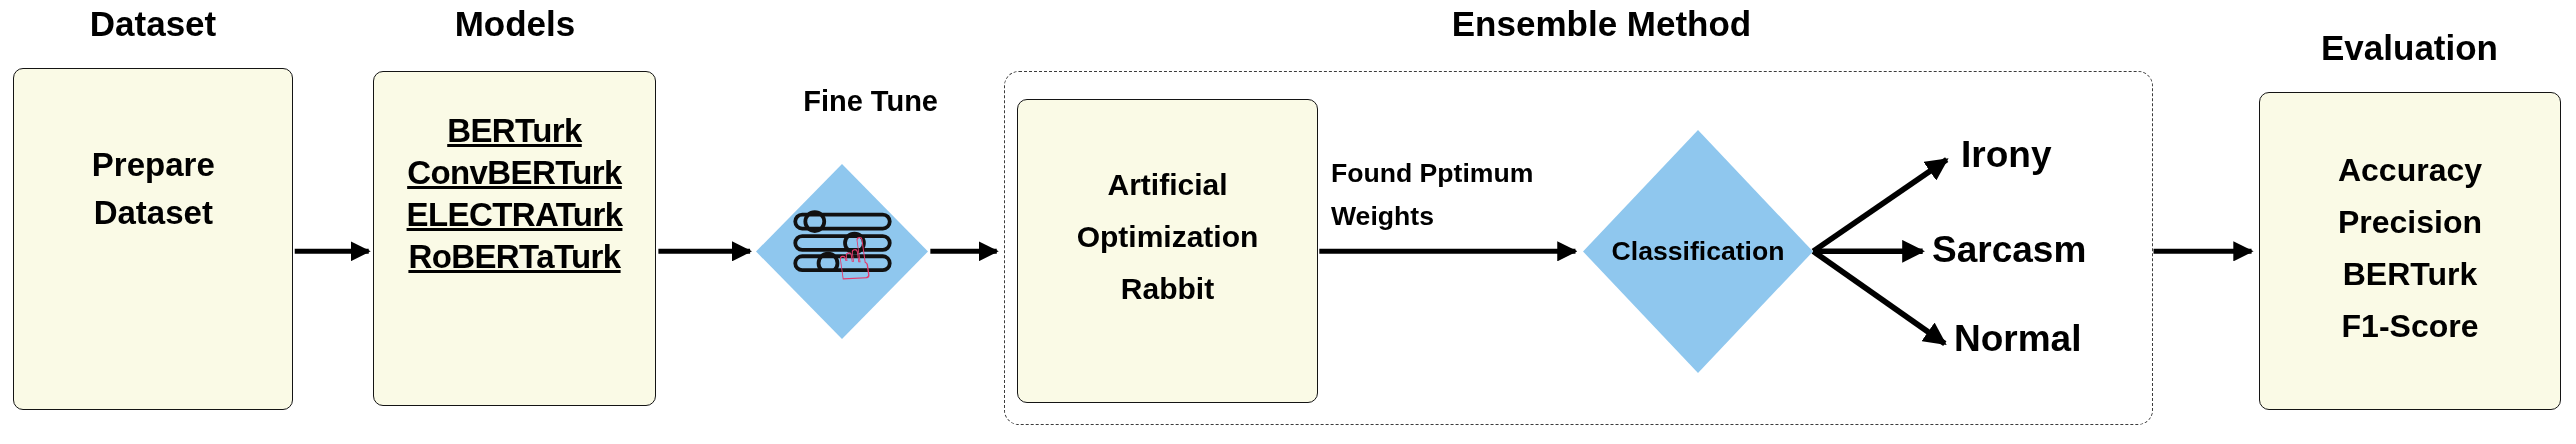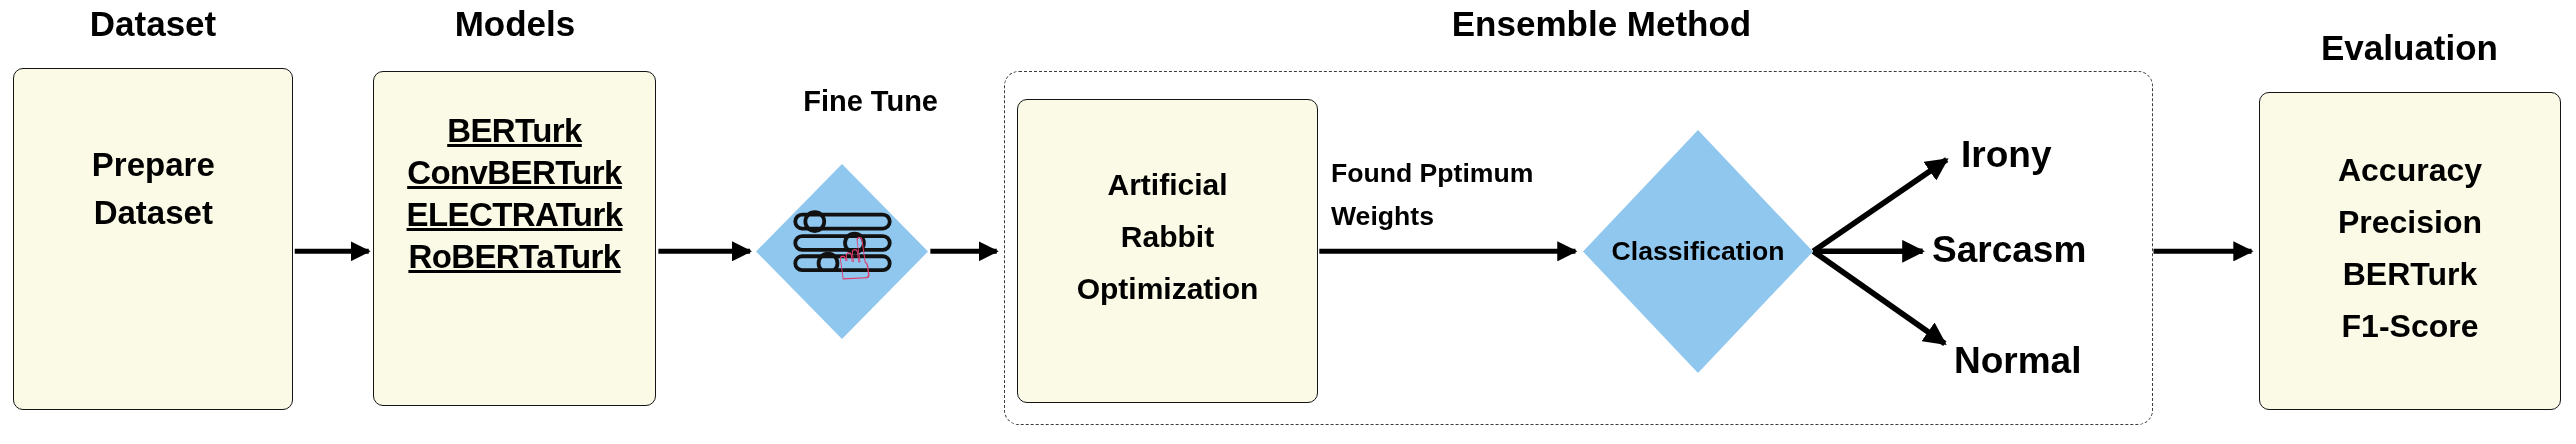--- a/index.html
+++ b/index.html
@@ -34,21 +34,21 @@
   .sliders{position:absolute;left:793px;top:209px;z-index:3;}
   .hand{position:absolute;left:836px;top:231px;z-index:4;color:var(--hand-pink);
         font-family:"DejaVu Sans",sans-serif;font-size:58px;line-height:58px;
         transform:rotate(-8deg);font-weight:400;}
   .flow-label{position:absolute;left:1331px;top:152px;width:253px;text-align:left;
               font-weight:700;font-size:26.6px;line-height:43px;color:var(--text);z-index:3;}
   .out-label{position:absolute;font-weight:700;font-size:37px;line-height:39px;
              color:var(--text);z-index:3;white-space:nowrap;text-align:center;}
   .out-irony{left:1961px;top:135px;}
   .out-sarcasm{left:1932px;top:230px;}
-  .out-normal{left:1954px;top:341px;}
+  .out-normal{left:1954px;top:319px;}
   .hdr-dataset{left:58px;top:3.8px;width:190px;}
   .hdr-models{left:420px;top:3.8px;width:190px;}
   .hdr-ensemble{left:1412px;top:3.8px;width:379px;}
   .hdr-evaluation{left:2220px;top:28px;width:379px;}
 </style>
 </head>
 <body>
 
 <div class="canvas">
 
@@ -96,22 +96,22 @@
       <circle cx="97" cy="54" r="15"></circle>
       <circle cx="55" cy="86" r="15"></circle>
     </g>
   </svg>
   <span class="hand">☝</span>
 
   <div class="dashed-box"></div>
 
   <div class="node aro-box">
     <span class="ln">Artificial</span>
+    <span class="ln">Optimization</span>
     <span class="ln">Rabbit</span>
-    <span class="ln">Optimization</span>
   </div>
 
   <div class="flow-label">
     <span class="ln">Found Pptimum</span>
     <span class="ln">Weights</span>
   </div>
 
   <div class="diamond diamond-classify">
     <span>Classification</span>
   </div>

